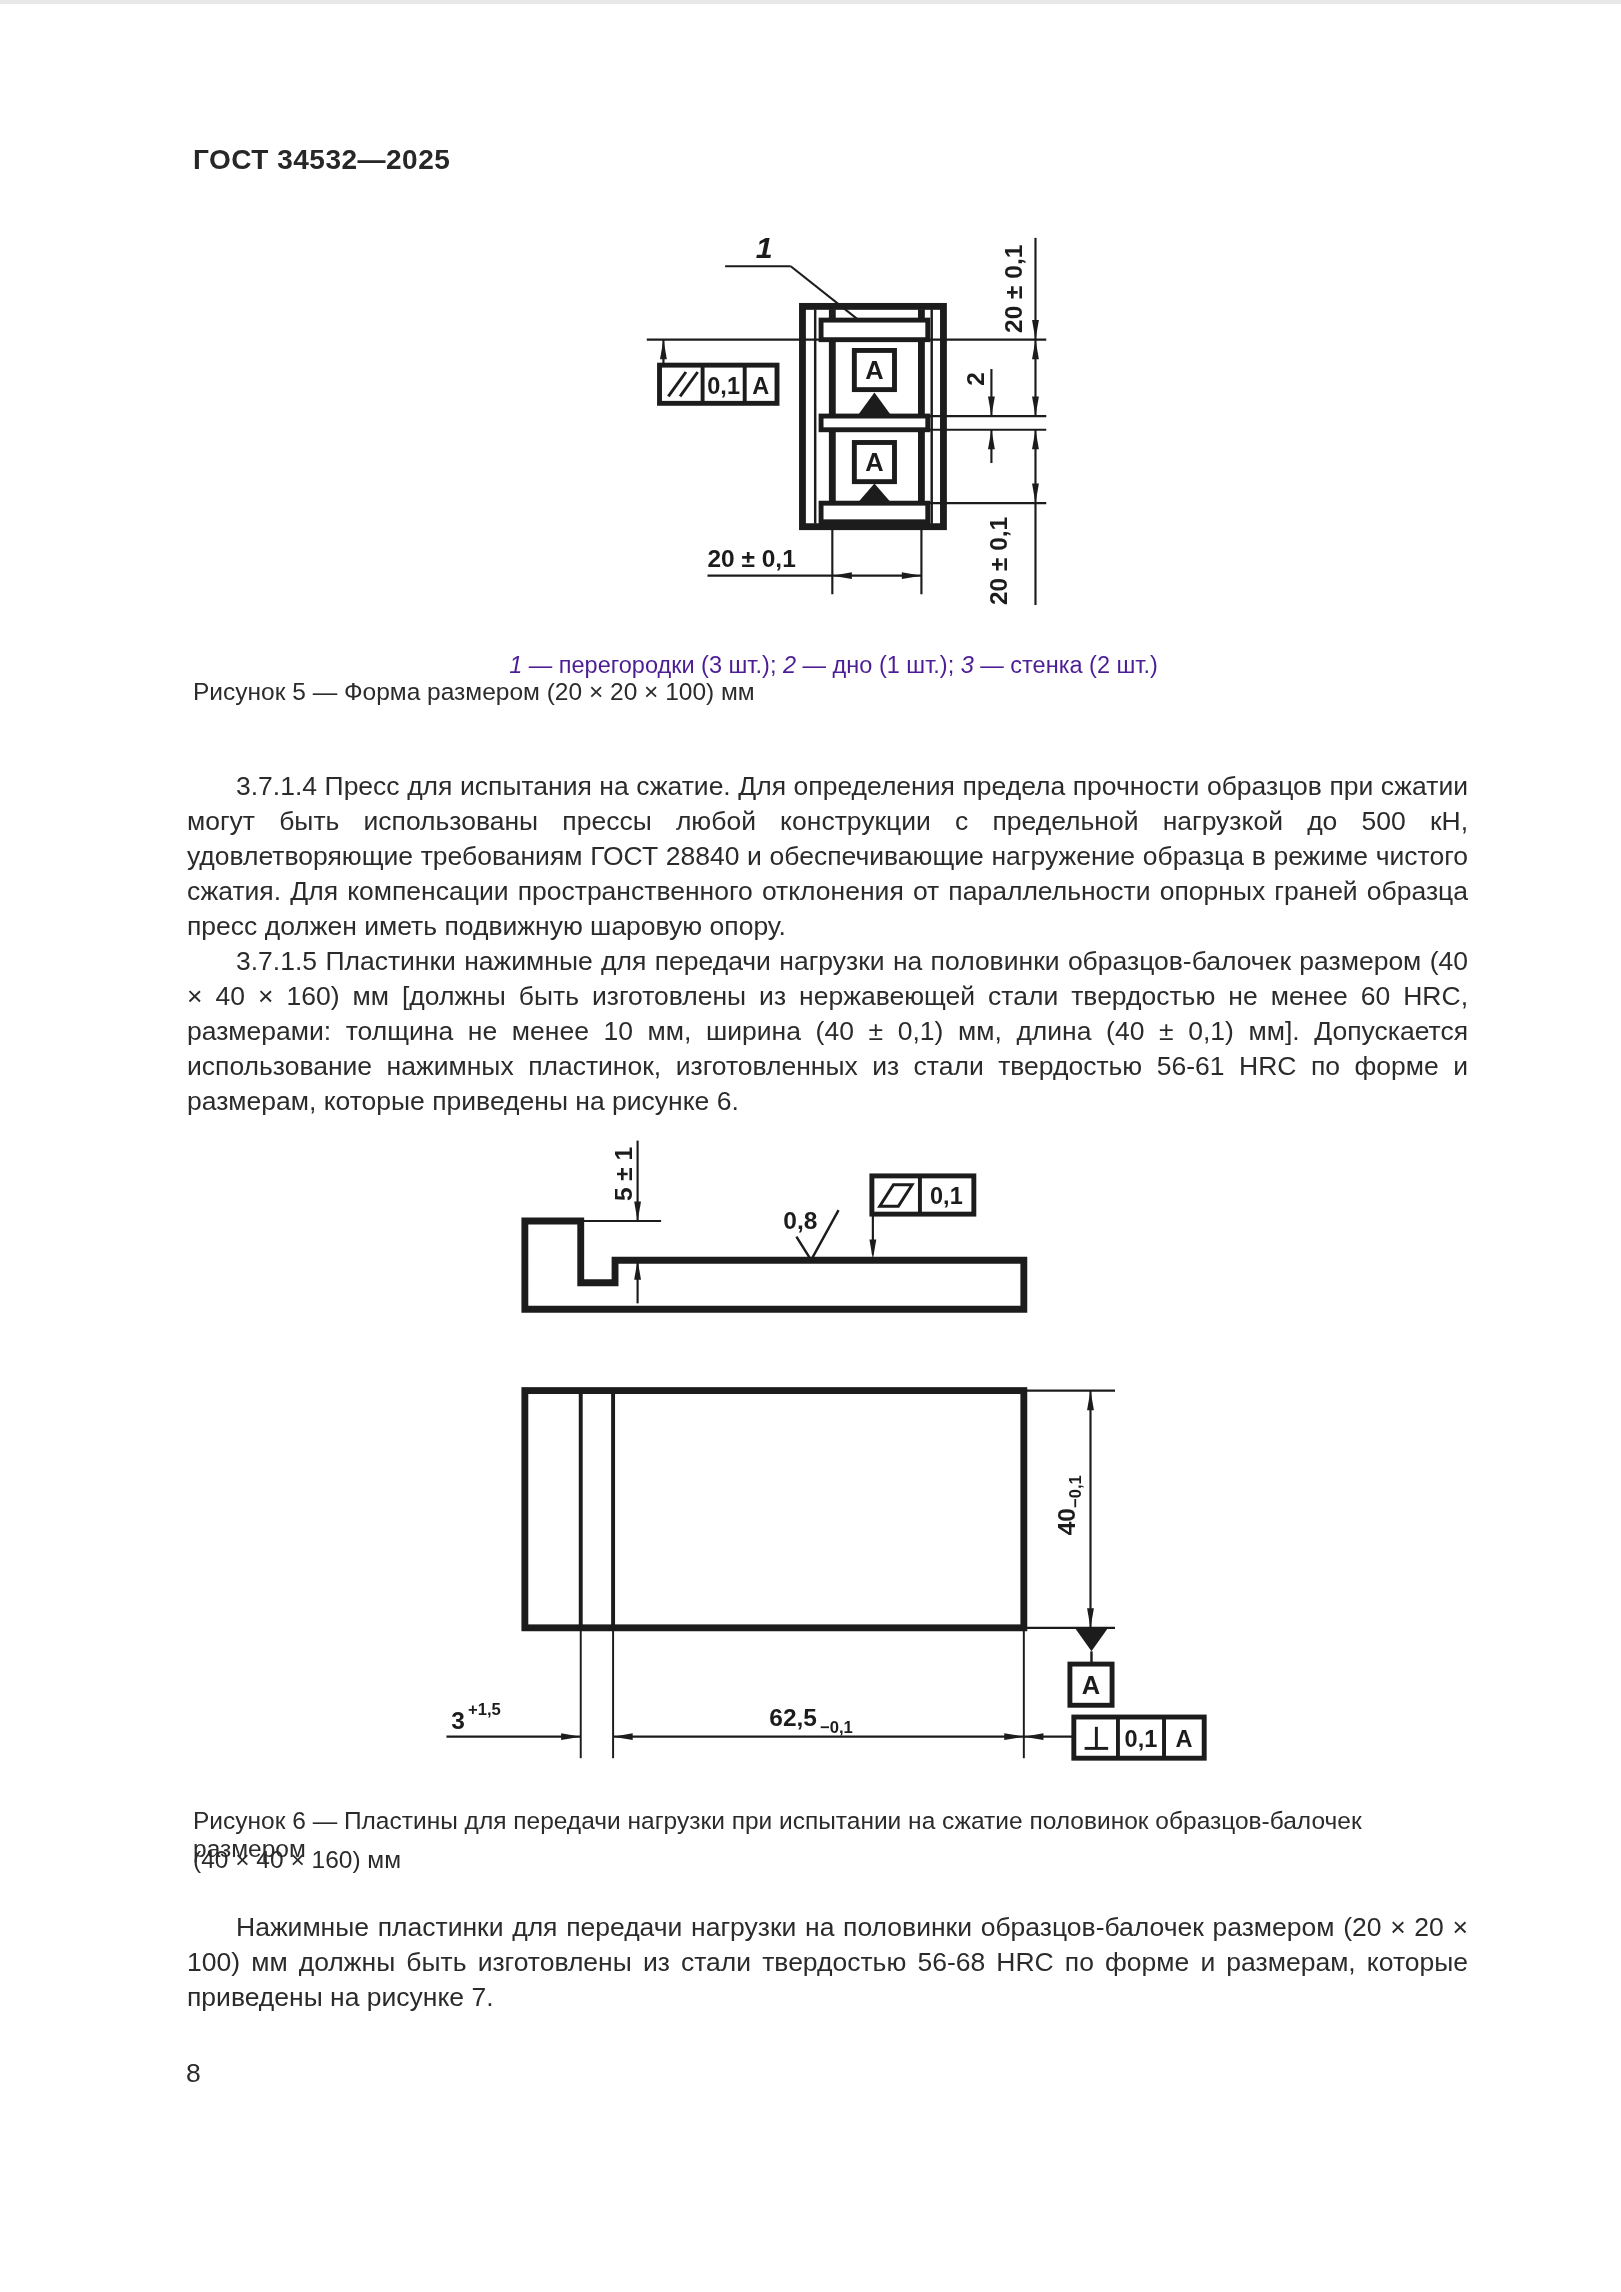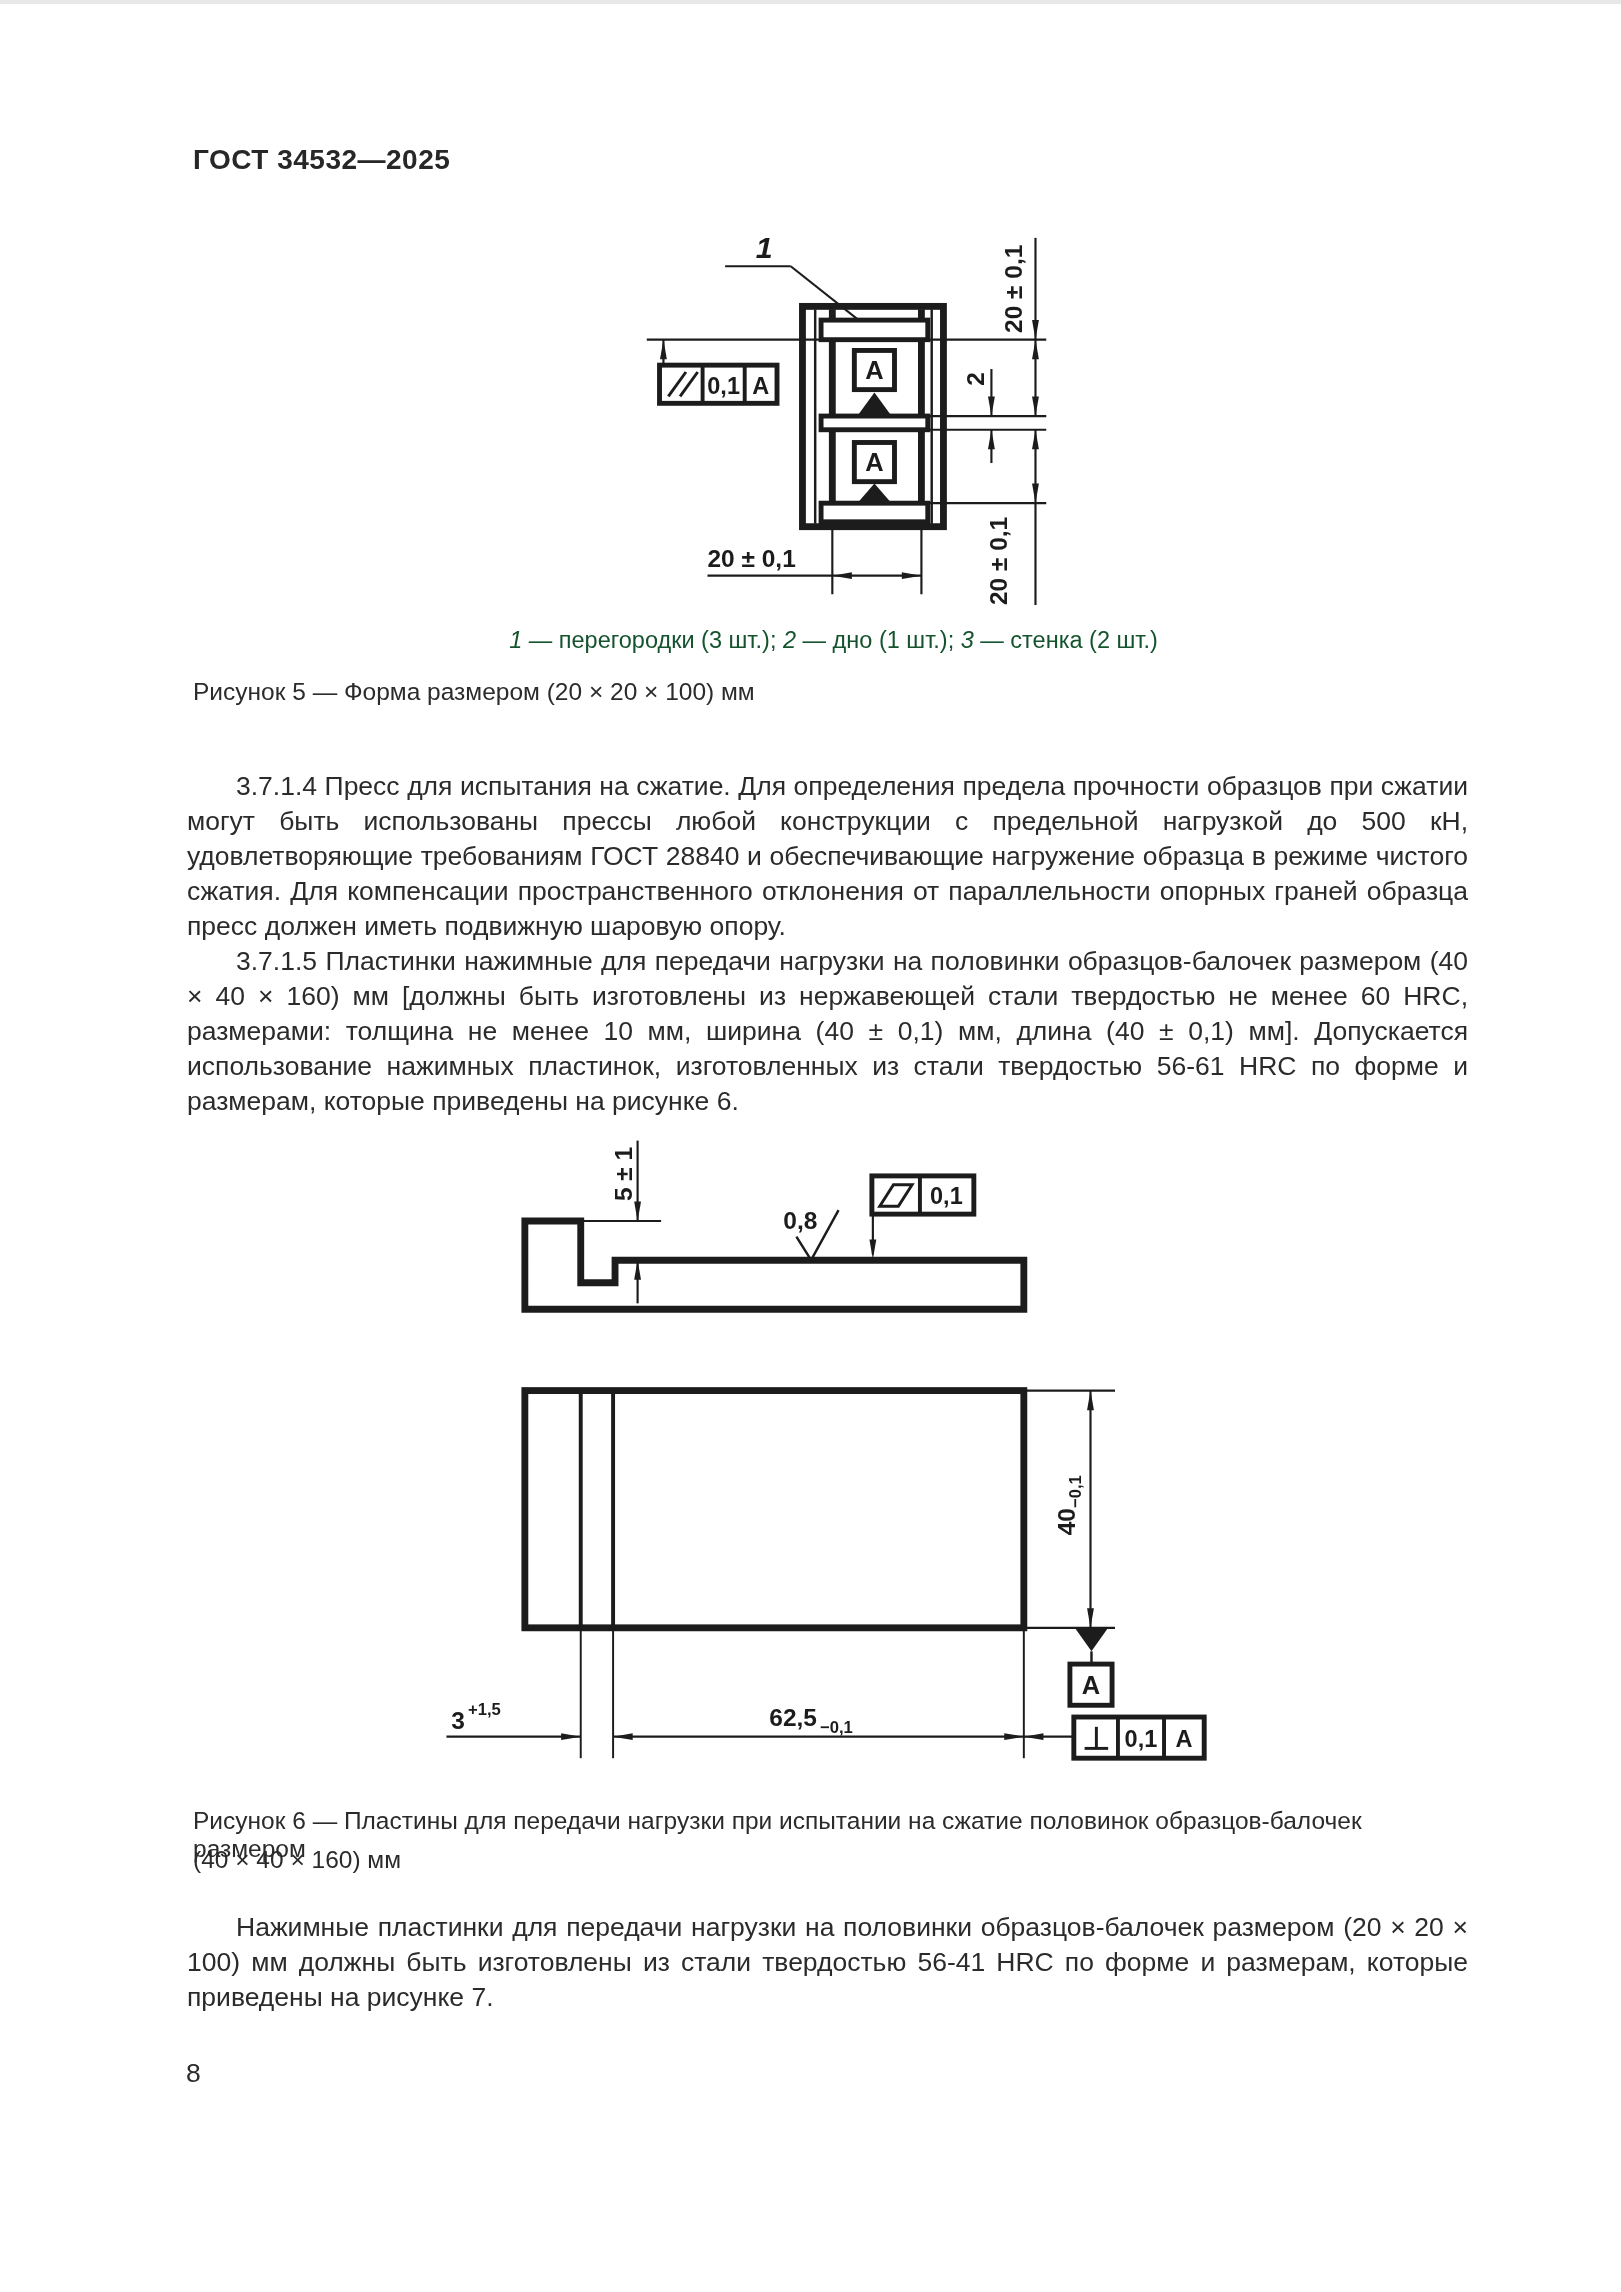--- a/index.html
+++ b/index.html
@@ -7,21 +7,21 @@
         font-family:"Liberation Sans",sans-serif;color:#222;overflow:hidden;padding-left:44px;}
   .abs{position:absolute;}
   #doc-code{left:193px;top:140px;font-size:28px;font-weight:700;color:#272727;letter-spacing:0.5px;}
   svg{position:absolute;overflow:visible;}
   svg text{font-family:"Liberation Sans",sans-serif;fill:#1c1c1c;}
   .dim{font-size:25px;font-weight:700;}
   .dimsmall{font-size:17px;font-weight:700;}
   .frametxt{font-size:24px;font-weight:700;}
   .boxletter{font-size:26px;font-weight:700;}
   .posnum{font-size:31px;font-weight:700;font-style:italic;}
-  .legend{left:193px;top:623px;width:1281px;text-align:center;font-size:23.5px;color:#14532d;}
+  .legend{left:193px;top:648px;width:1281px;text-align:center;font-size:23.5px;color:#4c1d95;}
   .legend i{font-style:italic;}
   .figcap{left:193px;width:1281px;text-align:left;font-size:24.5px;color:#2b2b2b;}
   #fig5-cap{top:674px;}
   #fig6-cap1{top:1803px;}
   #fig6-cap2{top:1842px;}
   .bodytext{left:187px;width:1281px;font-size:26.5px;line-height:35px;color:#2b2b2b;text-align:justify;}
   #paras{top:765px;}
   #para-after{top:1906px;}
   .bodytext p{margin:0;text-indent:49px;}
   #page-num{left:186px;top:2054px;font-size:26.5px;color:#2b2b2b;}
@@ -180,19 +180,19 @@
     <text class="dim" x="833" y="1757" text-anchor="end">62,5</text>
     <text class="dimsmall" x="836" y="1764">−0,1</text>
     <text class="frametxt" x="1163.5" y="1779" text-anchor="middle">0,1</text>
     <text class="frametxt" x="1207.5" y="1779" text-anchor="middle">A</text>
   </svg>
 
   <div class="abs figcap" id="fig6-cap1">Рисунок 6 — Пластины для передачи нагрузки при испытании на сжатие половинок образцов-балочек размером</div>
   <div class="abs figcap" id="fig6-cap2">(40 × 40 × 160) мм</div>
 
   <div class="abs bodytext" id="para-after">
-    <p>Нажимные пластинки для передачи нагрузки на половинки образцов-балочек размером (20 × 20 × 100) мм должны быть изготовлены из стали твердостью 56-41 HRC по форме и размерам, которые приведены на рисунке 7.</p>
+    <p>Нажимные пластинки для передачи нагрузки на половинки образцов-балочек размером (20 × 20 × 100) мм должны быть изготовлены из стали твердостью 56-68 HRC по форме и размерам, которые приведены на рисунке 7.</p>
   </div>
 
   <div class="abs" id="page-num">8</div>
 
 </div>
 
 
 </body></html>

